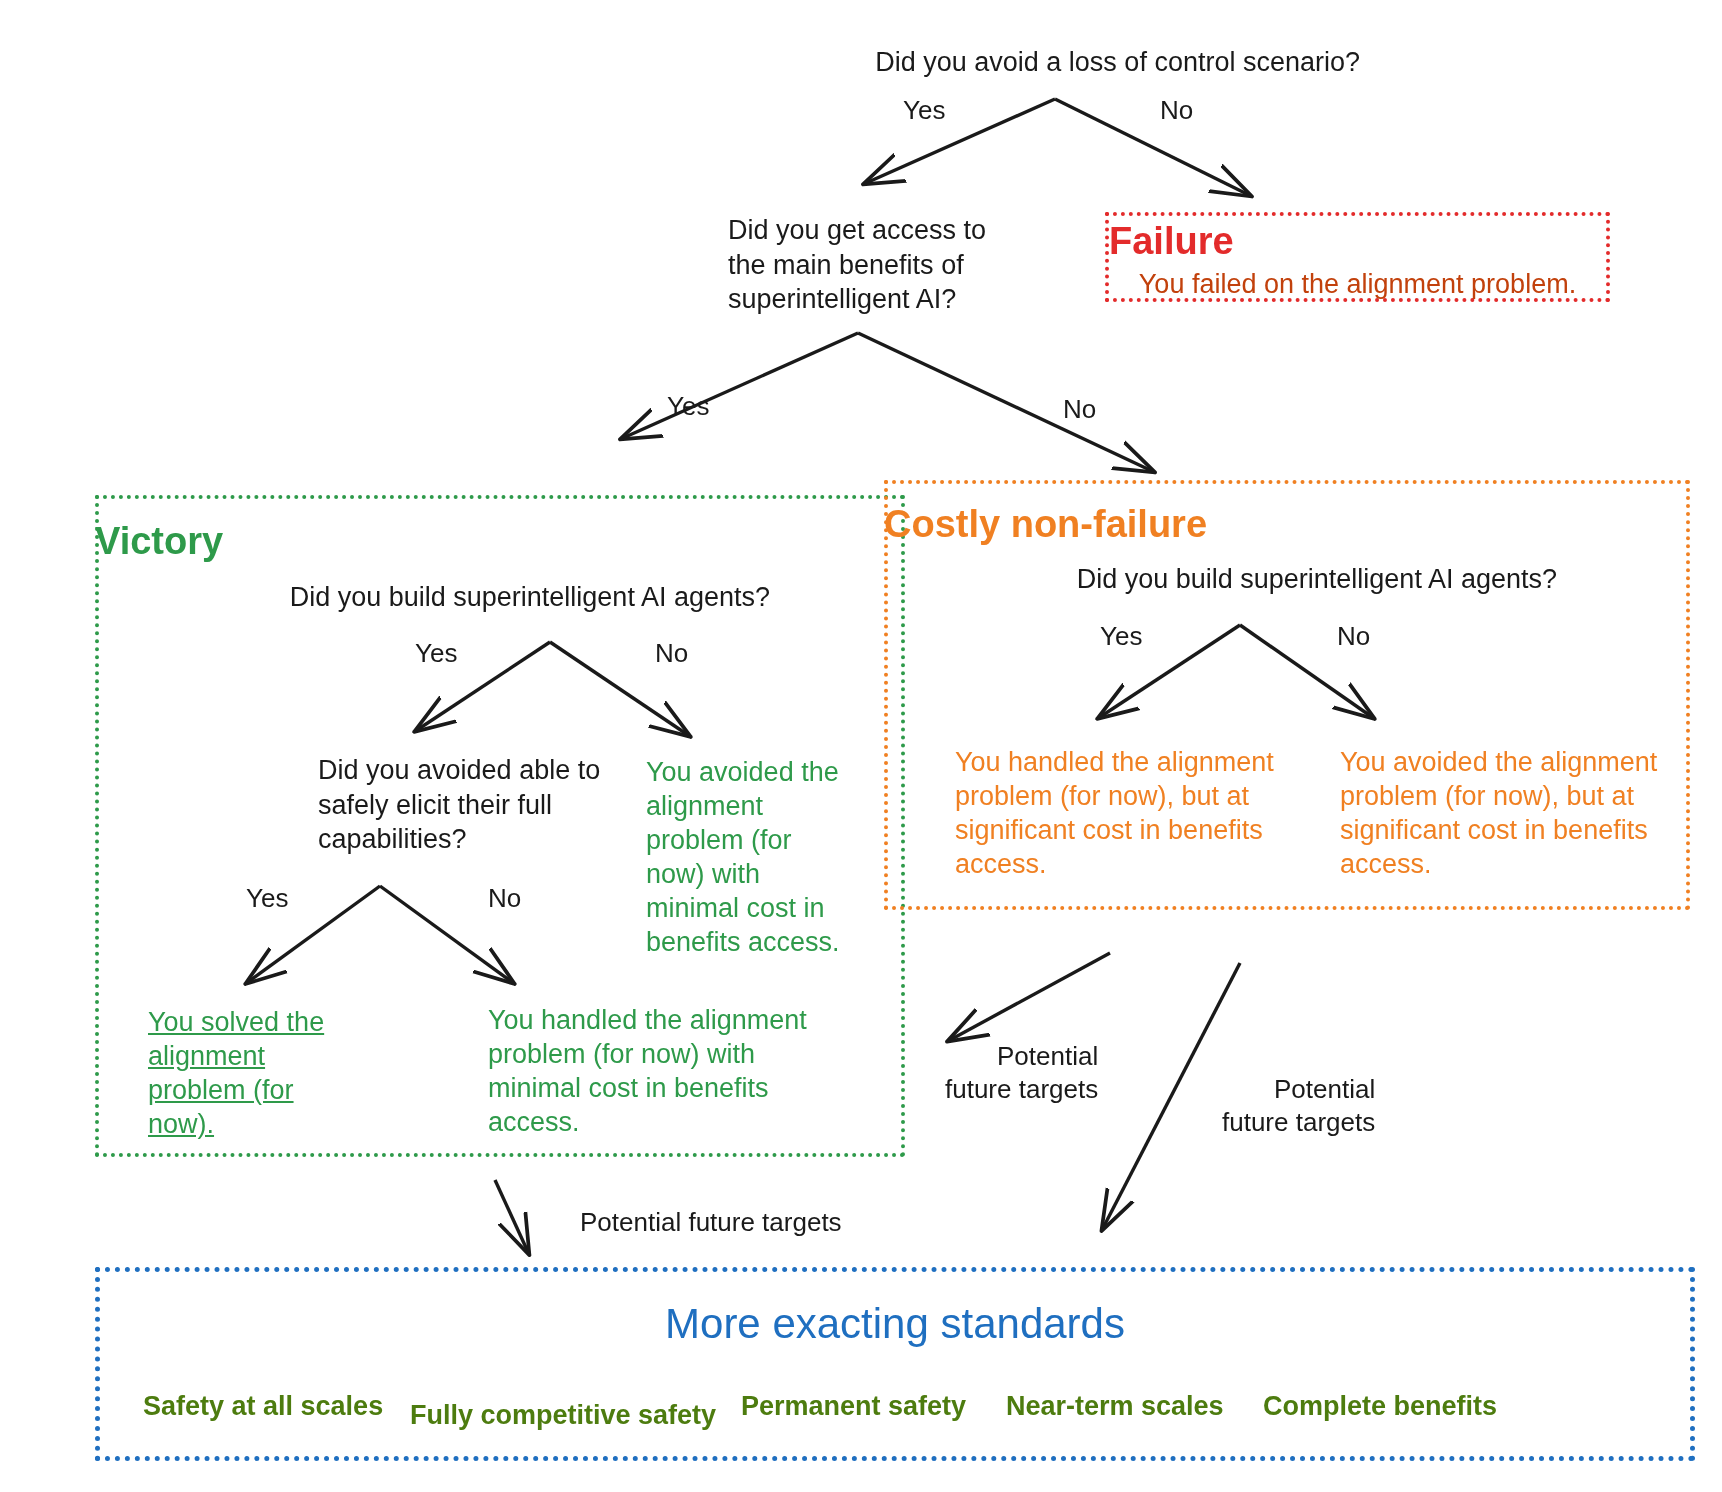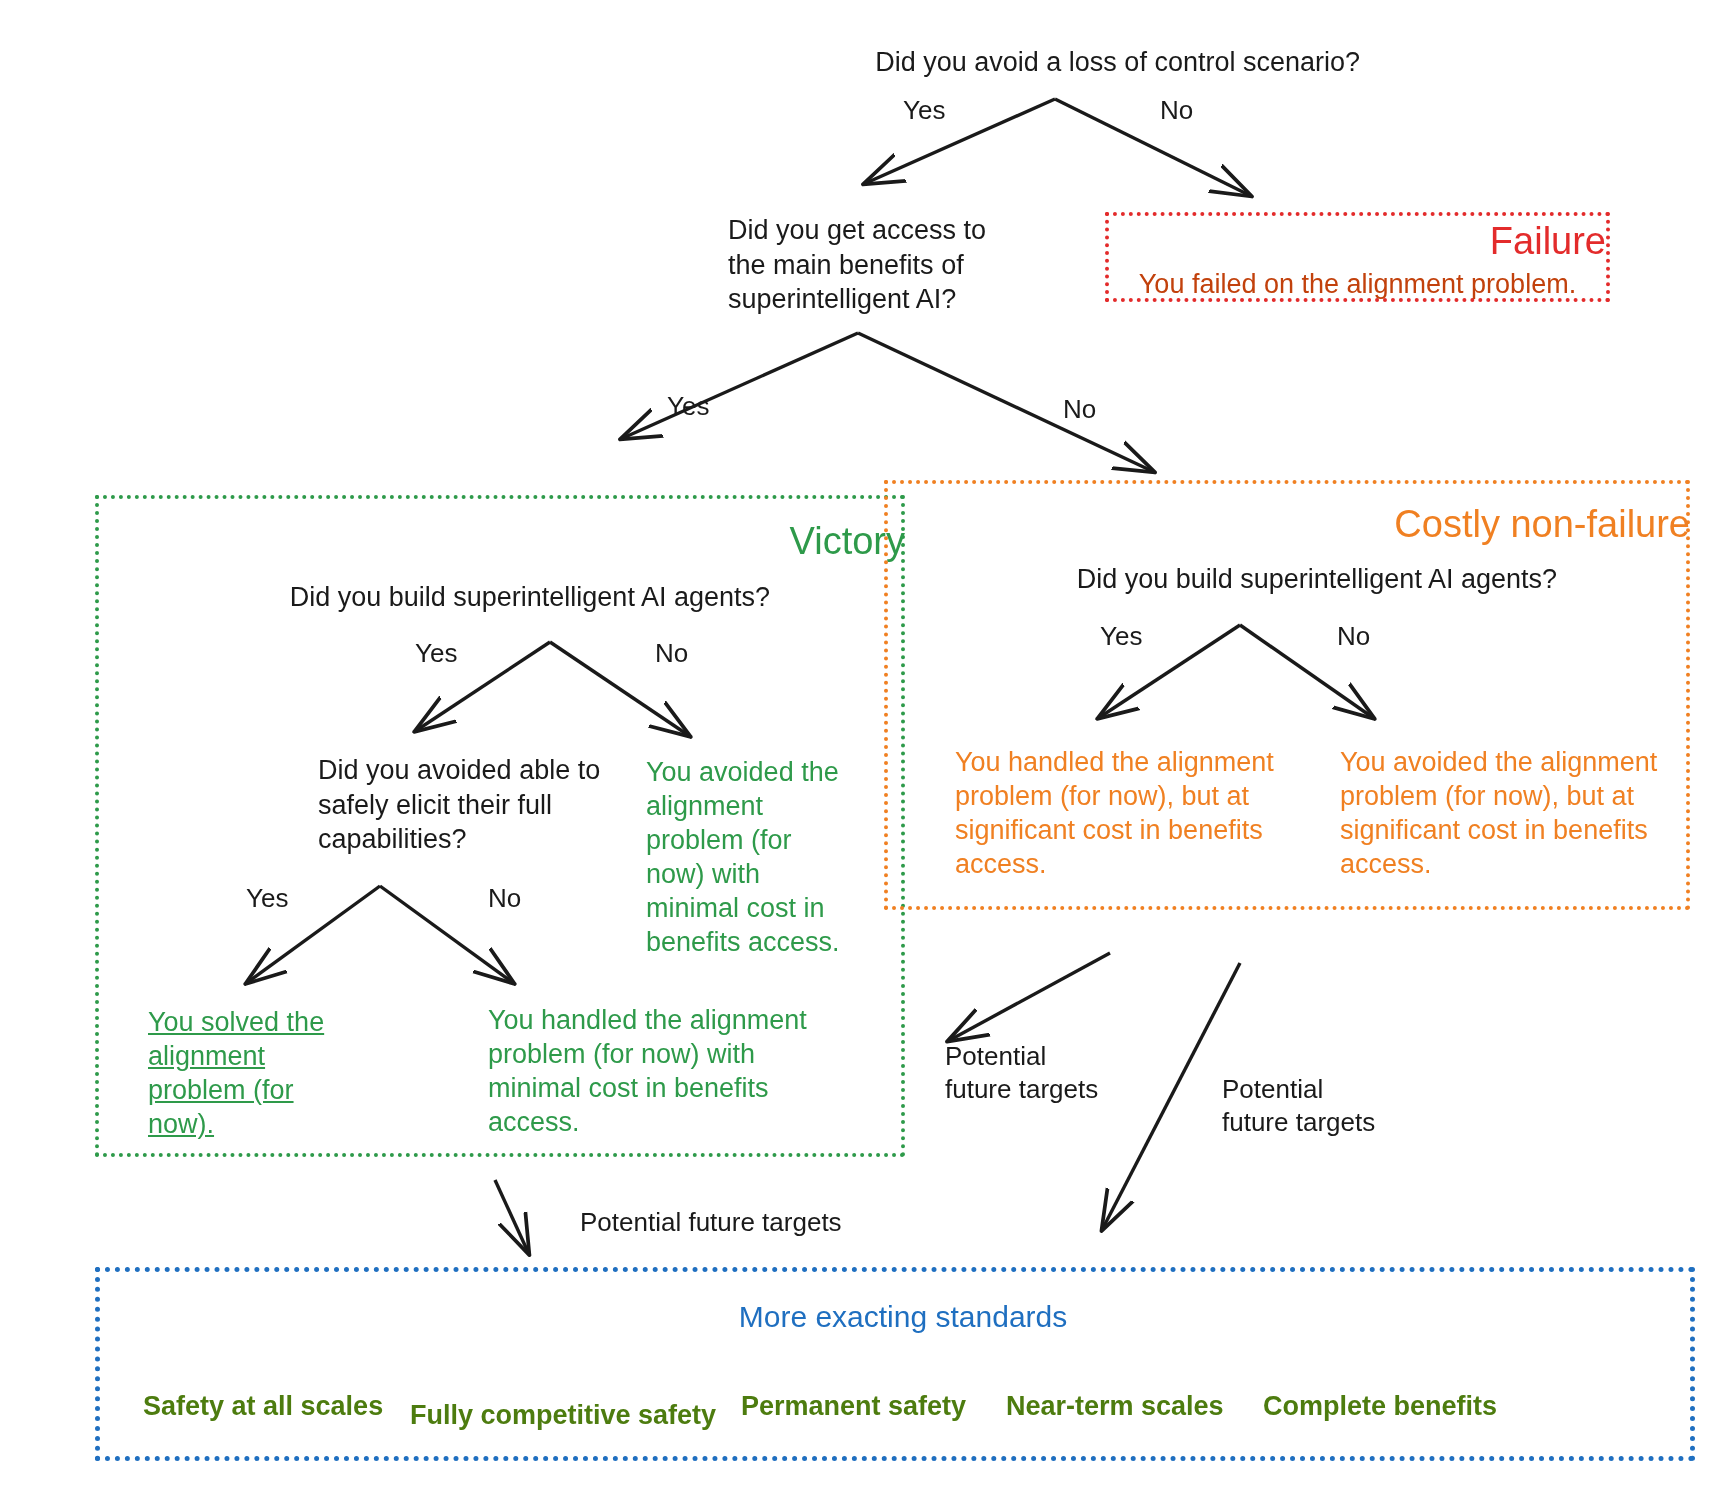--- a/index.html
+++ b/index.html
@@ -31,42 +31,43 @@
     line-height: 1.28;
     white-space: pre-line;
   }
   .q-center { text-align: right; }
   .edge-label {
     position: absolute;
     font-size: 26px;
     color: #1a1a1a;
     line-height: 1.25;
     white-space: pre-line;
+    text-align: right;
   }
   .box {
     position: absolute;
     box-sizing: border-box;
   }
   .box-failure {
     border: 4px dotted #e32b2b;
   }
   .box-victory {
     border: 4px dotted #2e9a4a;
   }
   .box-costly {
     border: 4px dotted #f08022;
   }
   .box-standards {
     border: 5px dotted #1f6fc0;
   }
   .box-title {
     position: absolute;
-    text-align: right;
+    text-align: left;
     font-size: 38px;
-    font-weight: 400;
+    font-weight: 700;
   }
   .t-red { color: #e32b2b; }
   .t-green { color: #2e9a4a; }
   .t-orange { color: #f08022; }
   .leaf {
     position: absolute;
     font-size: 27px;
     line-height: 1.26;
     white-space: pre-line;
   }
@@ -78,25 +79,25 @@
     font-weight: bold;
   }
   .failure-sub {
     position: absolute;
     text-align: center;
     font-size: 27px;
     color: #c2410c;
   }
   .big-title {
     position: absolute;
-    font-size: 30px;
+    font-size: 42px;
     color: #1f6fc0;
     text-align: center;
     width: 100%;
-    left: 8px;
+    left: 0;
   }
 </style>
 </head>
 <body>
 
 <div id="canvas">
 
   <svg id="edges" viewBox="0 0 1722 1492" xmlns="http://www.w3.org/2000/svg">
     <defs>
       <marker id="ah" markerWidth="14" markerHeight="14" refX="11" refY="5.5" orient="auto" markerUnits="strokeWidth">

